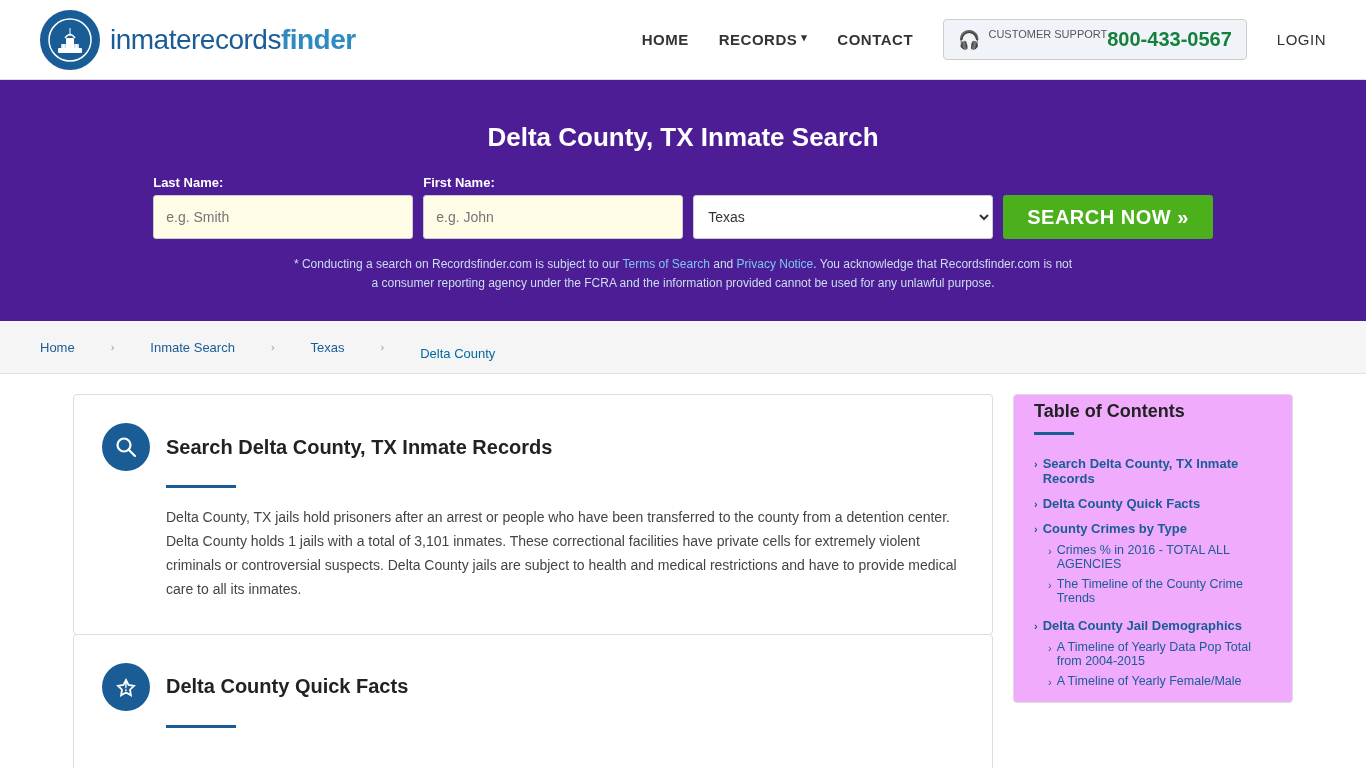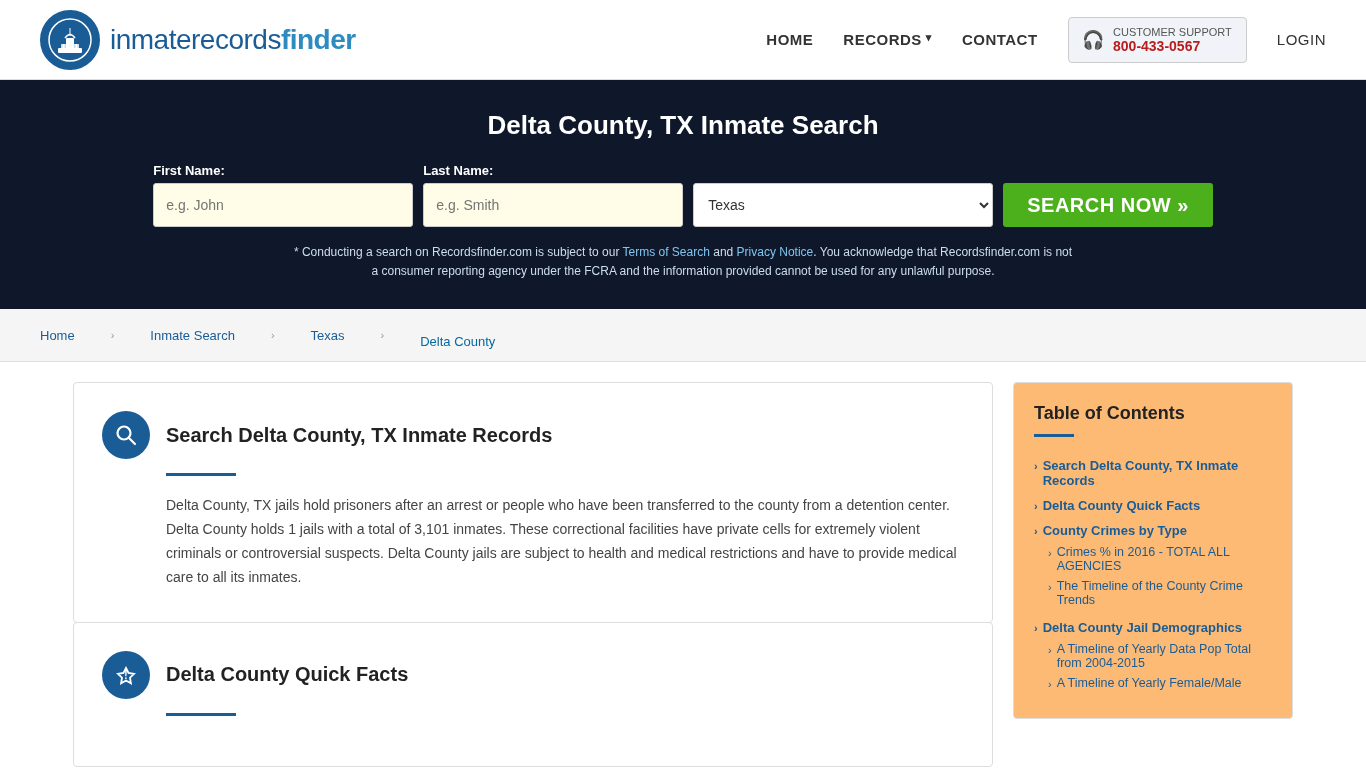--- a/index.html
+++ b/index.html
@@ -76,41 +76,42 @@
       border-radius: 4px;
       padding: 8px 14px;
       cursor: pointer;
     }
     .support-icon {
       color: #1a5c96;
       font-size: 18px;
     }
     .support-text {
       display: flex;
-      flex-direction: column;
+      flex-direction: row;
       font-size: 11px;
       color: #555;
+      text-align: right;
     }
     .support-number {
-      font-size: 14px;
-      font-weight: 700;
-      color: #b91c1c;
+      font-size: 20px;
+      font-weight: 700;
+      color: #15803d;
     }
     .login-btn {
       font-size: 15px;
       font-weight: 400;
       color: #333;
       cursor: pointer;
       letter-spacing: 0.5px;
     }
 
     
     .hero {
-      background: #0f172a;
-      padding: 30px 40px 28px;
+      background: #4c1d95;
+      padding: 42px 40px 28px;
       text-align: center;
     }
     .hero-title {
       font-size: 26px;
       font-weight: 700;
       color: #fff;
       margin-bottom: 22px;
     }
     .search-form {
       display: flex;
@@ -251,22 +252,22 @@
       color: #444;
       margin-left: 64px;
     }
 
     
     .toc-sidebar {
       width: 280px;
       min-width: 280px;
       border: 1px solid #ddd;
       border-radius: 4px;
-      padding: 20px 20px;
-      background: #fdba74;
+      padding: 6px 20px;
+      background: #f0abfc;
       height: fit-content;
     }
     .toc-title {
       font-size: 18px;
       font-weight: 700;
       color: #222;
       margin-bottom: 10px;
     }
     .toc-divider {
       width: 40px;
@@ -360,26 +361,26 @@
       </div>
     </div>
     <span class="login-btn">LOGIN</span>
   </nav>
 </header>
 
 <section class="hero">
   <h1 class="hero-title">Delta County, TX Inmate Search</h1>
   <div class="search-form">
     <div class="field-group">
+      <label class="field-label">Last Name:</label>
+      <input class="text-input" type="text" placeholder="e.g. Smith" style="">
+    </div>
+    <div class="field-group">
       <label class="field-label">First Name:</label>
       <input class="text-input" type="text" placeholder="e.g. John" style="">
-    </div>
-    <div class="field-group">
-      <label class="field-label">Last Name:</label>
-      <input class="text-input" type="text" placeholder="e.g. Smith" style="">
     </div>
     <div class="field-group">
       <select class="state-select">
         <option>Texas</option>
       </select>
     </div>
     <button class="search-btn">SEARCH NOW »</button>
   </div>
   <p class="disclaimer">
     * Conducting a search on Recordsfinder.com is subject to our <a>Terms of Search</a> and <a>Privacy Notice</a>. You acknowledge that Recordsfinder.com is not a consumer reporting agency under the FCRA and the information provided cannot be used for any unlawful purpose.

